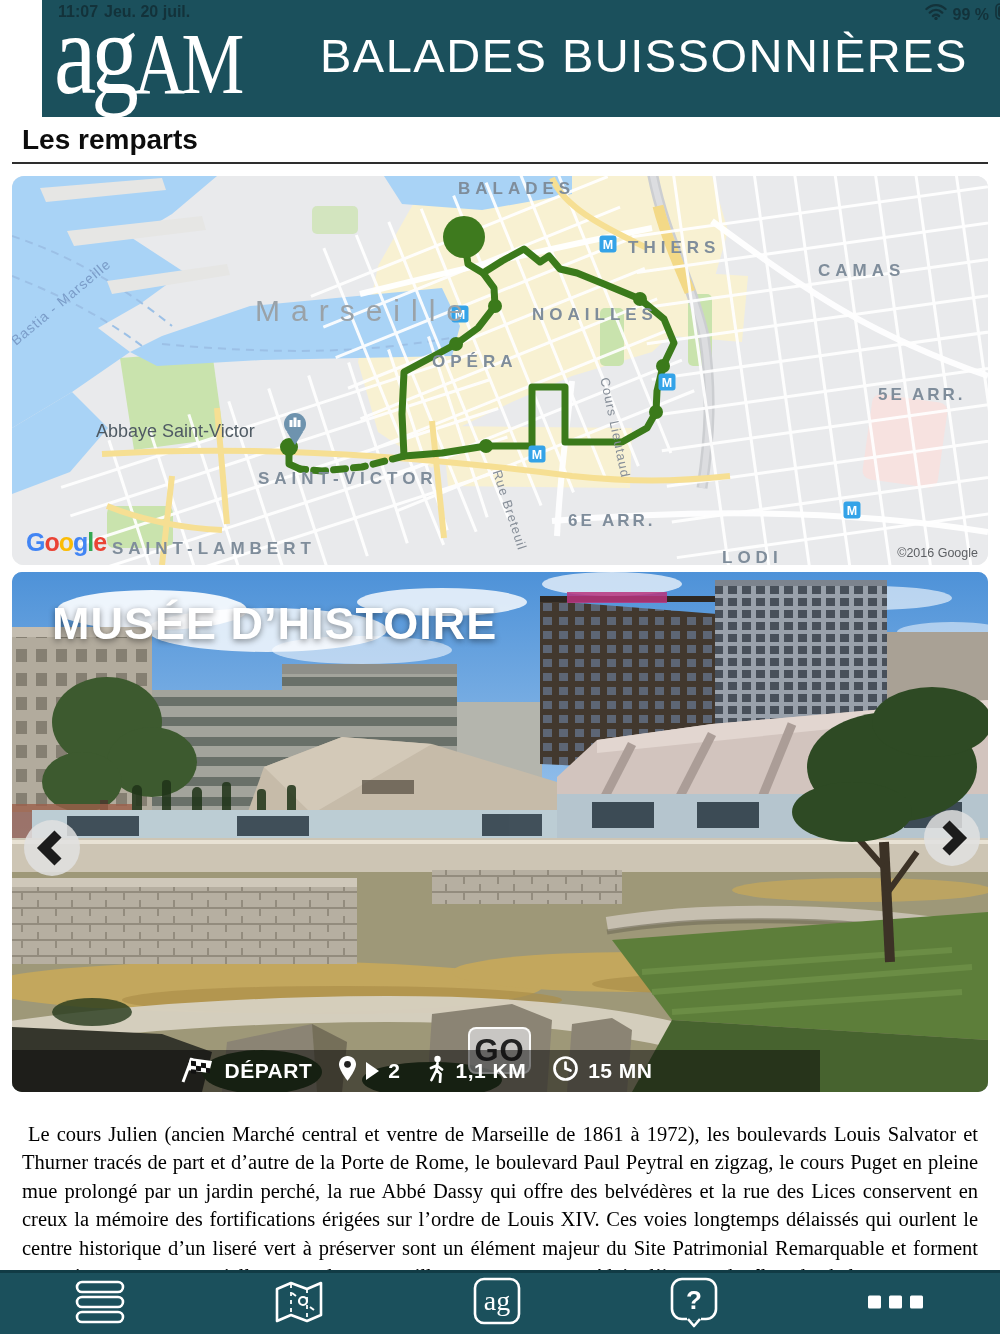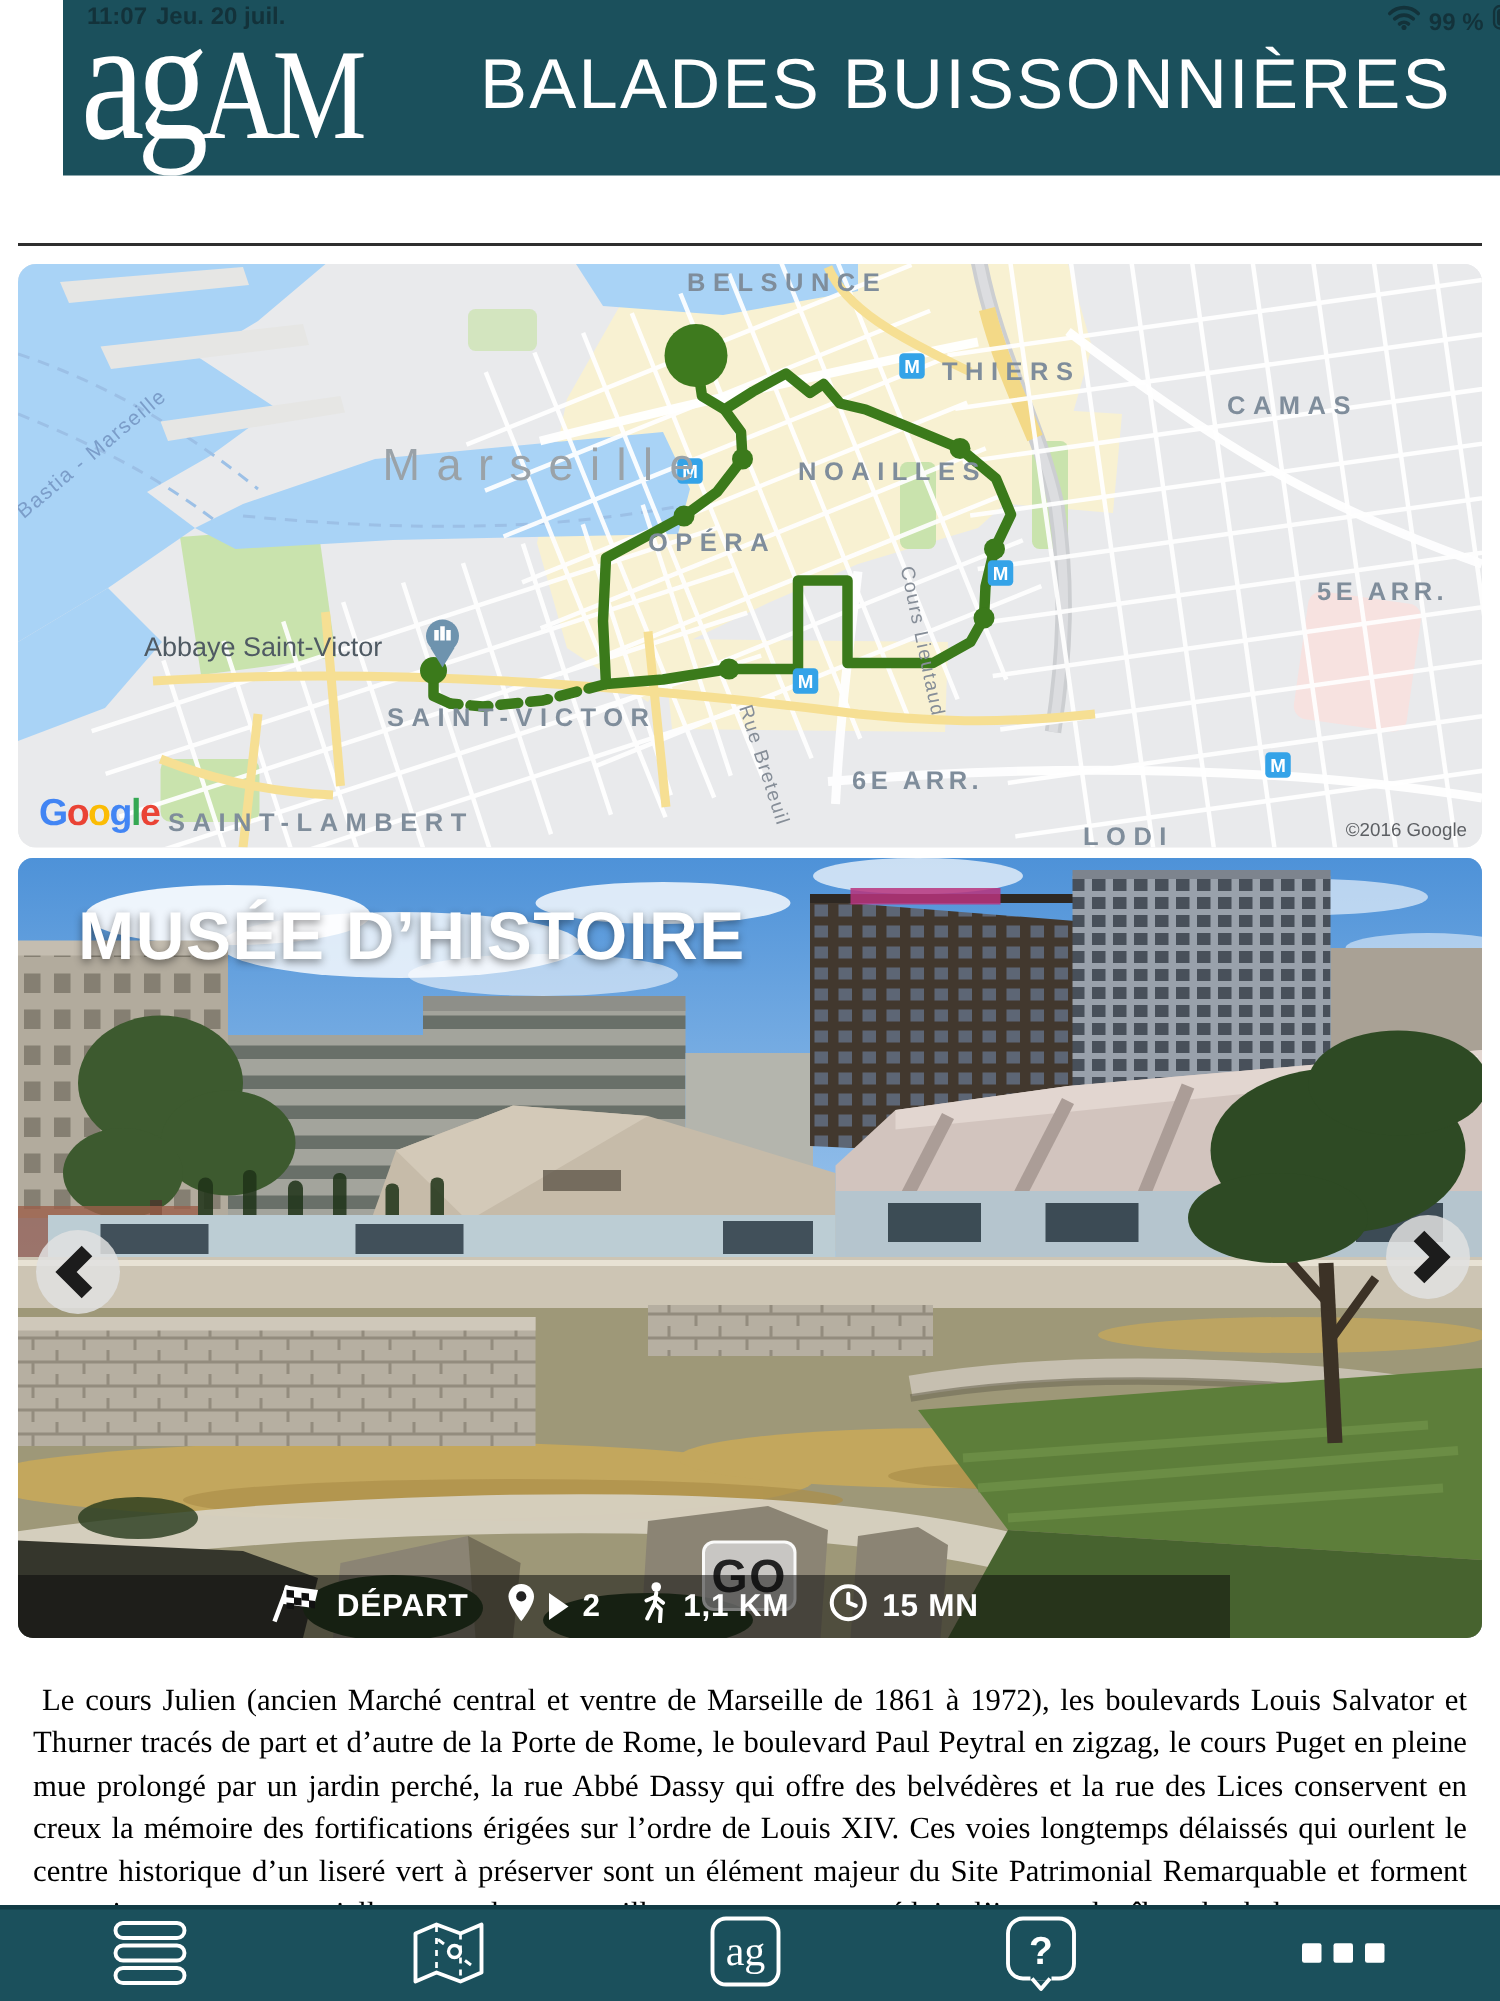--- a/index.html
+++ b/index.html
@@ -87,20 +87,21 @@
           <rect x="1" y="1" width="30" height="15" rx="4" stroke="#13323a" stroke-width="1.6" fill="none"></rect>
           <rect x="3" y="3" width="26" height="11" rx="2.4" fill="#13323a"></rect>
           <rect x="32.5" y="5.5" width="3.2" height="6" rx="1.6" fill="#13323a"></rect>
         </svg>
       </span>
     </div>
     <div class="logo"><span class="lg1">ag</span><span class="lg2">AM</span></div>
     <div class="app-title">BALADES BUISSONNIÈRES</div>
   </div>
 
+  <div class="section-title">Les remparts</div>
   <div class="rule"></div>
 
   <div class="map-card">
     <svg width="976" height="389" viewBox="0 0 976 389">
       <rect width="976" height="389" fill="#e9eaec"></rect>
 
       <g fill="#f8f1d2">
         <polygon points="420,0 700,0 716,55 696,125 640,176 560,200 500,226 446,252 420,292 366,256 346,186 366,90 400,30"></polygon>
         <polygon points="658,95 736,100 730,166 660,160"></polygon>
         <polygon points="430,250 620,252 618,312 436,310"></polygon>
@@ -210,21 +211,21 @@
             <text x="525" y="282.5" fill="#fff">M</text>
           </g>
         <g>
             <rect x="831.5" y="325.5" width="17" height="17" rx="3" fill="#34a3e8"></rect>
             <text x="840" y="338.5" fill="#fff">M</text>
           </g>
       </g>
     </svg>
     
     <div class="mlab mlab-city" style="left:243px;top:86px;margin-top:32px;">Marseille</div>
-    <div class="mlab" style="left:446px;top:3px;">BELSUNCE</div>
+    <div class="mlab" style="left:446px;top:3px;">BALADES</div>
     <div class="mlab" style="left:616px;top:62px;">THIERS</div>
     <div class="mlab" style="left:806px;top:85px;">CAMAS</div>
     <div class="mlab" style="left:520px;top:129px;">NOAILLES</div>
     <div class="mlab" style="left:420px;top:176px;">OPÉRA</div>
     <div class="mlab" style="left:246px;top:293px;">SAINT-VICTOR</div>
     <div class="mlab" style="left:100px;top:363px;">SAINT-LAMBERT</div>
     <div class="mlab" style="left:710px;top:372px;">LODI</div>
     <div class="mlab" style="left:866px;top:209px;letter-spacing:3px;">5E ARR.</div>
     <div class="mlab" style="left:556px;top:335px;letter-spacing:3px;">6E ARR.</div>
     <div class="mlab mlab-poi" style="left:84px;top:245px;">Abbaye Saint-Victor</div>

